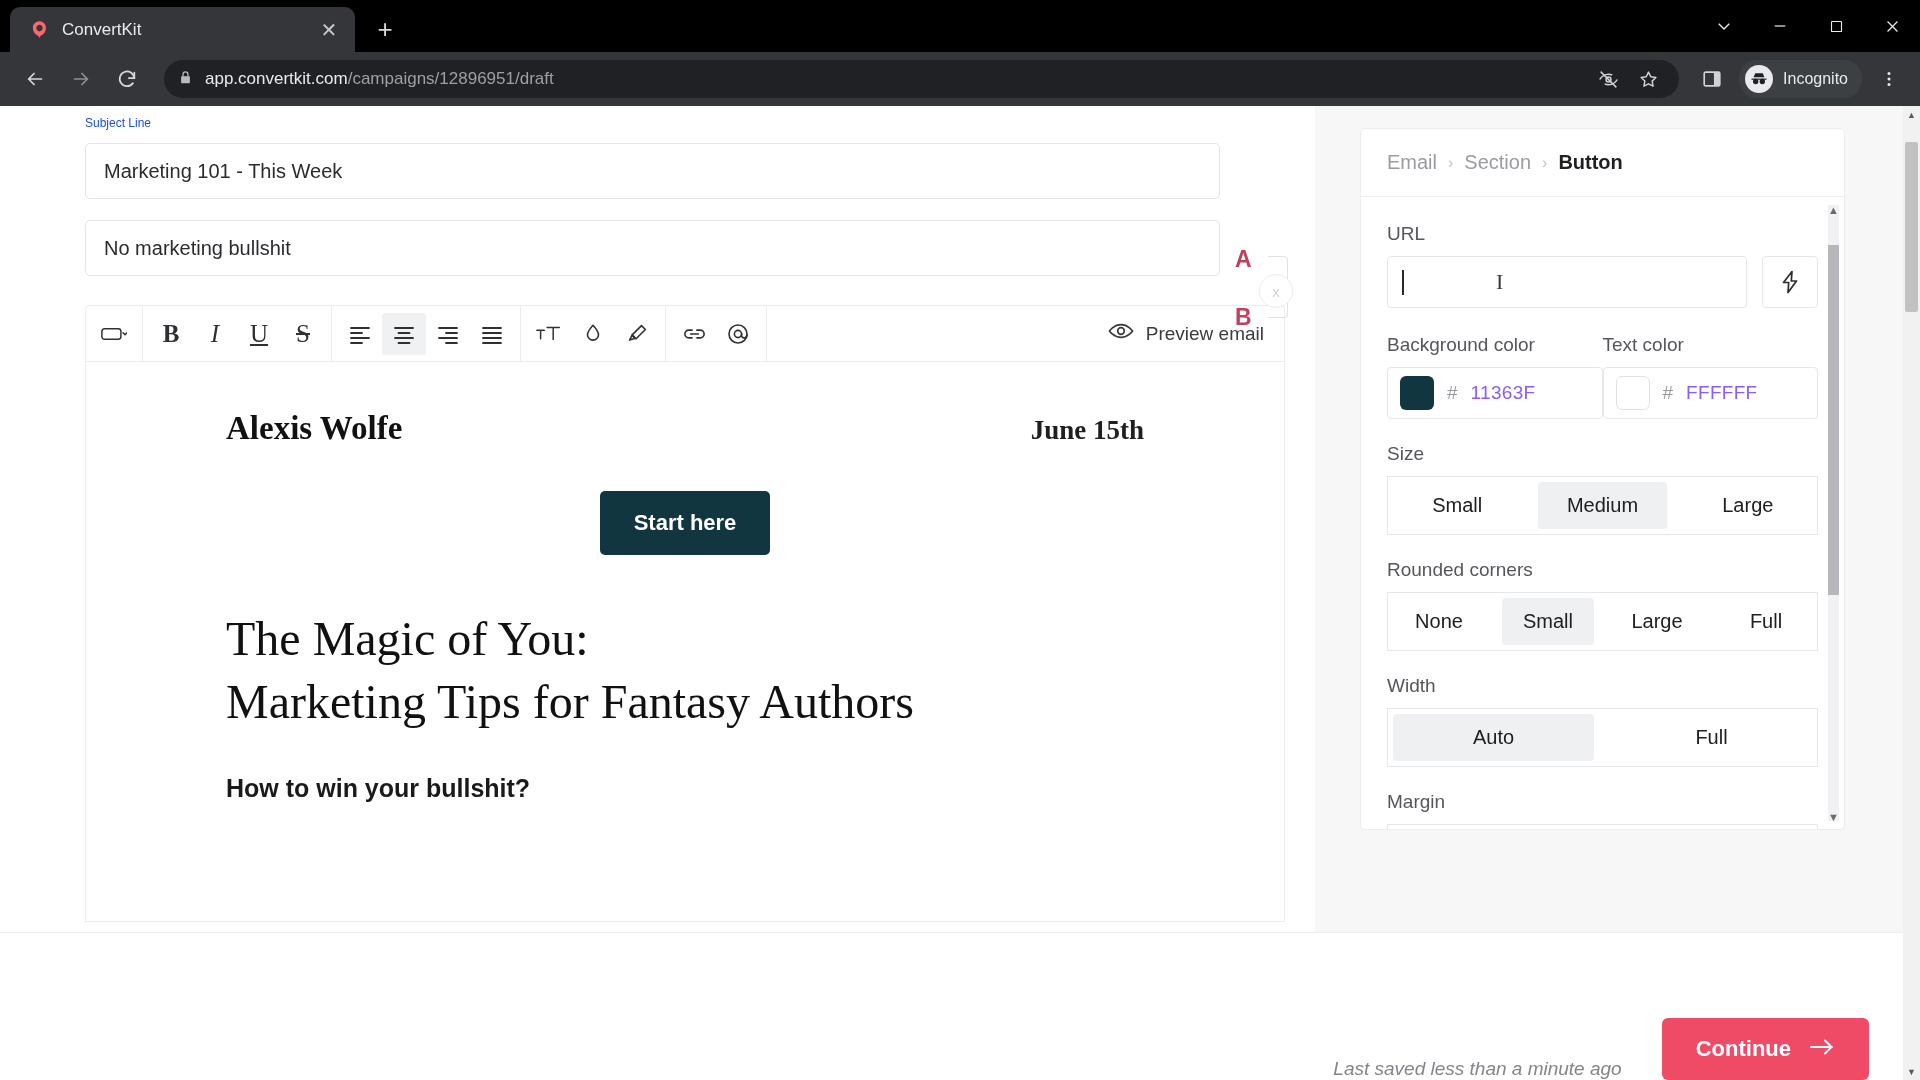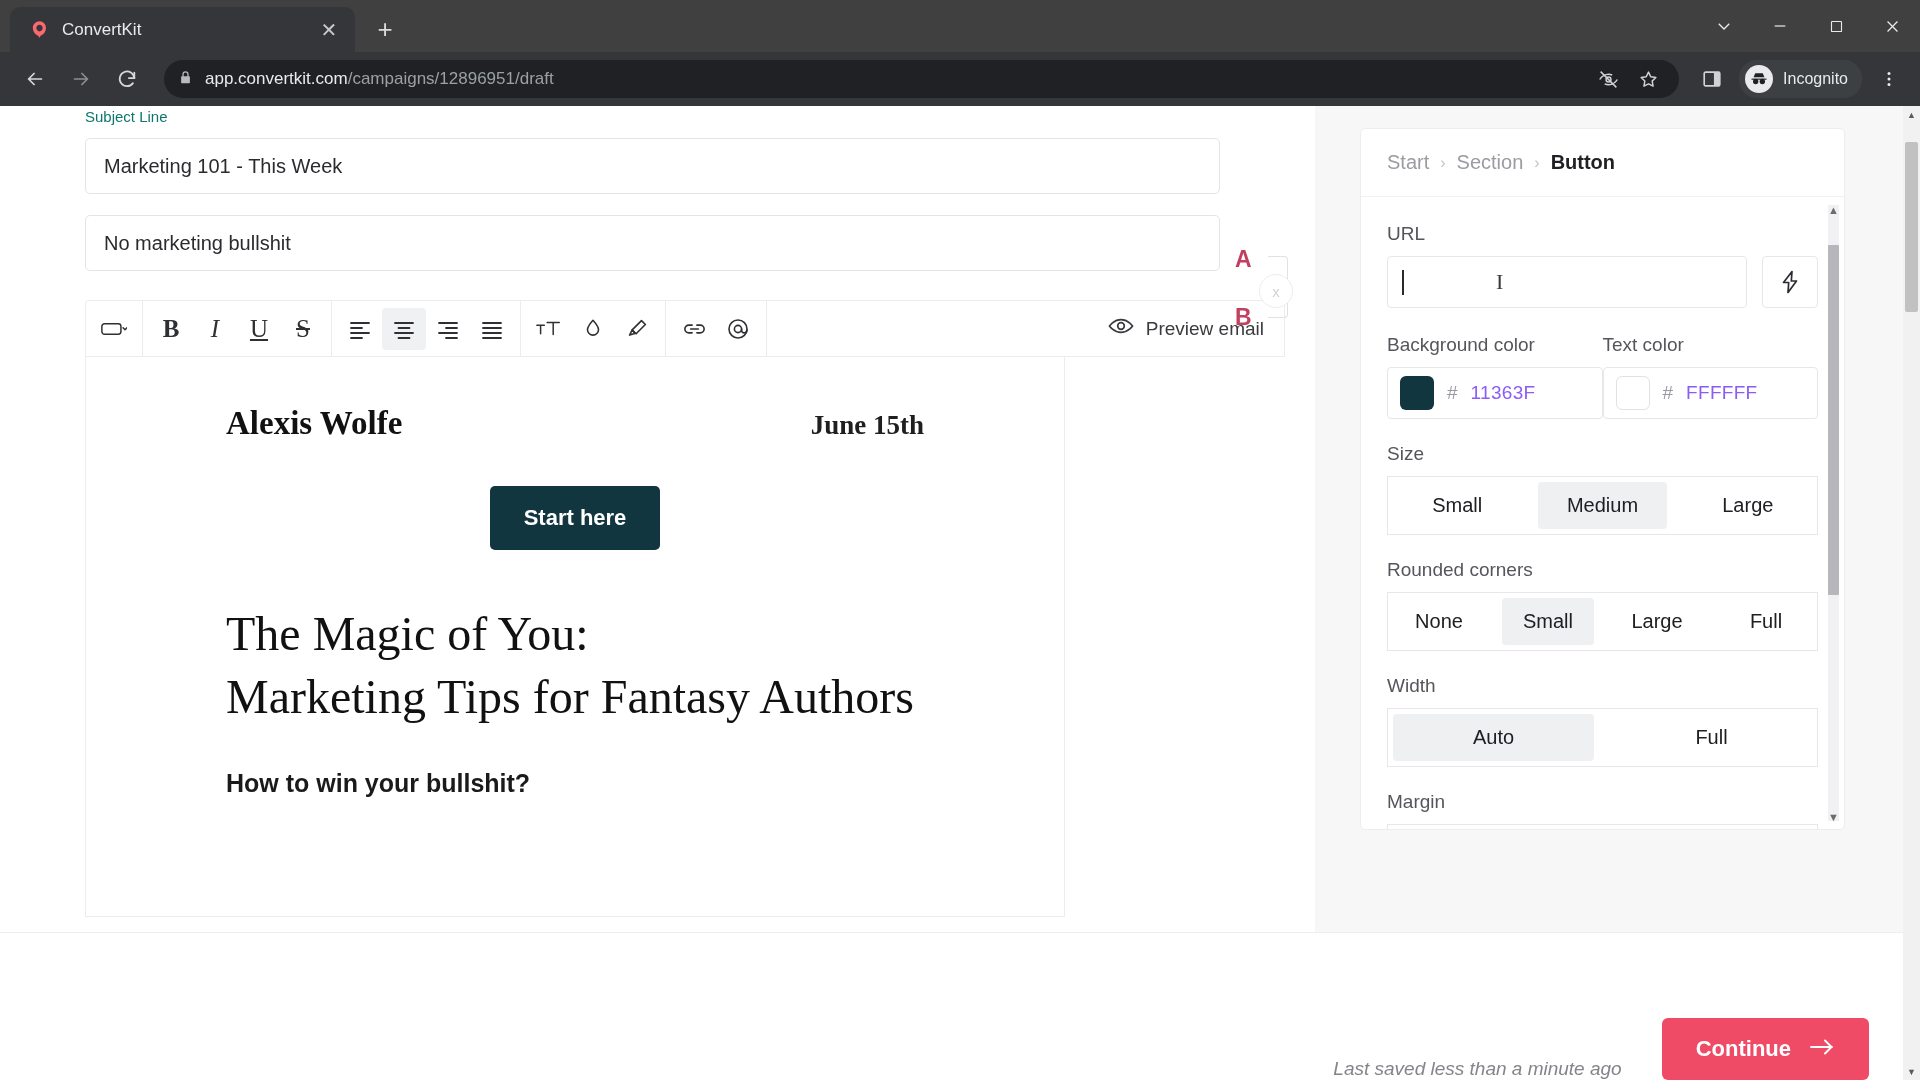--- a/index.html
+++ b/index.html
@@ -6,21 +6,21 @@
   html, body {
     width: 1920px; height: 1080px;
     font-family: "Liberation Sans", sans-serif;
     background: #ffffff; overflow: hidden;
   }
 
   
   .browser { width: 1920px; height: 1080px; display: flex; flex-direction: column; }
 
   .tabstrip {
-    height: 52px; background: #404040; display: flex; align-items: flex-end;
+    height: 52px; background: #000000; display: flex; align-items: flex-end;
     padding-left: 10px; position: relative; flex: 0 0 52px;
   }
   .tab {
     width: 345px; height: 45px; background: #35363a; border-radius: 10px 10px 0 0;
     display: flex; align-items: center; padding: 0 12px 0 18px; gap: 12px; position: relative;
   }
   .tab-favicon { width: 22px; height: 22px; flex: 0 0 22px; display: flex; align-items: center; justify-content: center; }
   .tab-title { color: #e8eaed; font-size: 17px; flex: 1; white-space: nowrap; overflow: hidden; }
   .tab-close { width: 28px; height: 28px; display: flex; align-items: center; justify-content: center; color: #c5c8cc; font-size: 20px; border-radius: 50%; }
   .newtab { width: 40px; height: 40px; margin-left: 10px; margin-bottom: 3px; display: flex; align-items: center; justify-content: center; color: #d8dadd; font-size: 26px; }
@@ -45,21 +45,21 @@
   .incognito-label { color: #e8eaed; font-size: 16px; }
   .kebab { width: 34px; height: 40px; display: flex; align-items: center; justify-content: center; color: #e8eaed; margin-left: 6px; }
 
   
   .viewport { flex: 1; position: relative; background: #fff; display: flex; overflow: hidden; }
 
   
   .editor-col { width: 1315px; position: relative; background: #fff; }
   .editor-inner { padding: 0 85px; }
 
-  .subject-label { font-size: 15px; color: #0f766e; padding-top: 2px; }
+  .subject-label { font-size: 12px; color: #1d4ed8; padding-top: 10px; }
   .subject-field {
     width: 1135px; height: 56px; border: 1px solid #e4e4e7; border-radius: 5px;
     background: #fff; display: flex; align-items: center; padding: 0 18px;
     font-size: 20px; color: #2b2b2f; margin-top: 13px;
   }
   .subject-field.second { margin-top: 21px; }
 
   
   .ab-widget { position: absolute; left: 1235px; top: 140px; width: 70px; height: 120px; }
   .ab-letter { position: absolute; font-size: 23px; font-weight: 700; color: #c2405f; font-family: "Liberation Sans", sans-serif; }
@@ -80,21 +80,21 @@
   }
   .tb-btn.active { background: #f0f1f3; }
   .tb-btn.bold { font-family: "Liberation Serif", serif; font-size: 25px; font-weight: 700; }
   .tb-btn.ital { font-family: "Liberation Serif", serif; font-size: 25px; font-style: italic; }
   .tb-btn.under { font-family: "Liberation Serif", serif; font-size: 25px; text-decoration: underline; }
   .tb-btn.strike { font-family: "Liberation Serif", serif; font-size: 25px; text-decoration: line-through; }
   .tb-spacer { flex: 1; }
   .preview-btn { display: flex; align-items: center; gap: 12px; font-size: 19px; color: #3a3b3e; padding: 0 20px 0 10px; }
 
   
-  .canvas { width: 980px; border: 1px solid #ececee; border-top: none; background: #fff; height: 560px; overflow: hidden; padding: 48px 140px 12px 140px; }
+  .canvas { width: 1200px; border: 1px solid #ececee; border-top: none; background: #fff; height: 560px; overflow: hidden; padding: 48px 140px 12px 140px; }
   .em-row { display: flex; justify-content: space-between; align-items: baseline; }
   .em-name { font-family: "Liberation Serif", serif; font-size: 33px; font-weight: 700; color: #111; }
   .em-date { font-family: "Liberation Serif", serif; font-size: 27px; font-weight: 700; color: #1f1f1f; margin-left: 44px; }
   .em-btn-wrap { display: flex; justify-content: center; margin-top: 44px; }
   .em-btn {
     background: #11363F; color: #fff; font-size: 22px; font-weight: 600;
     border-radius: 5px; padding: 21px 34px; line-height: 1;
   }
   .em-h1 { font-family: "Liberation Serif", serif; font-size: 48px; color: #111; margin-top: 52px; line-height: 1.32; font-weight: 400; }
   .em-h2 { font-size: 25px; font-weight: 700; color: #1a1a1a; margin-top: 40px; }
@@ -383,21 +383,21 @@
         <div class="ab-x">x</div>
       </div>
     </div>
 
     <div class="panel-gutter"></div>
 
     <div class="panel">
       <div class="panel-card">
 
         <div class="breadcrumb">
-          <span class="bc-item">Start</span>
+          <span class="bc-item">Email</span>
           <span class="bc-sep">›</span>
           <span class="bc-item">Section</span>
           <span class="bc-sep">›</span>
           <span class="bc-item current">Button</span>
         </div>
 
         <div class="panel-body">
 
           <div>
             <div class="field-label">URL</div>

